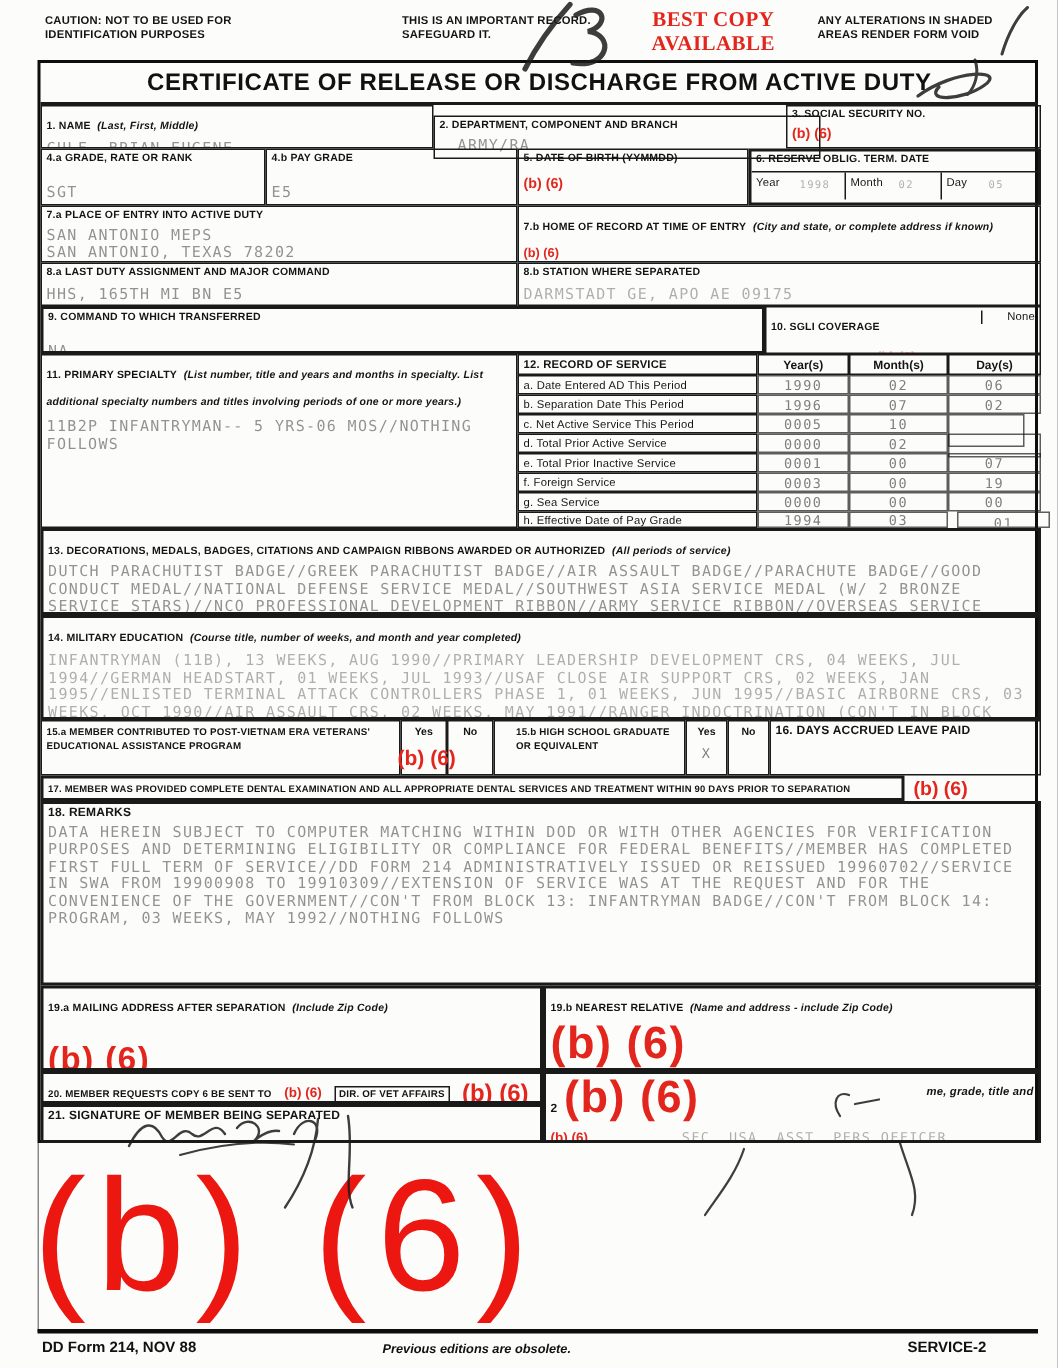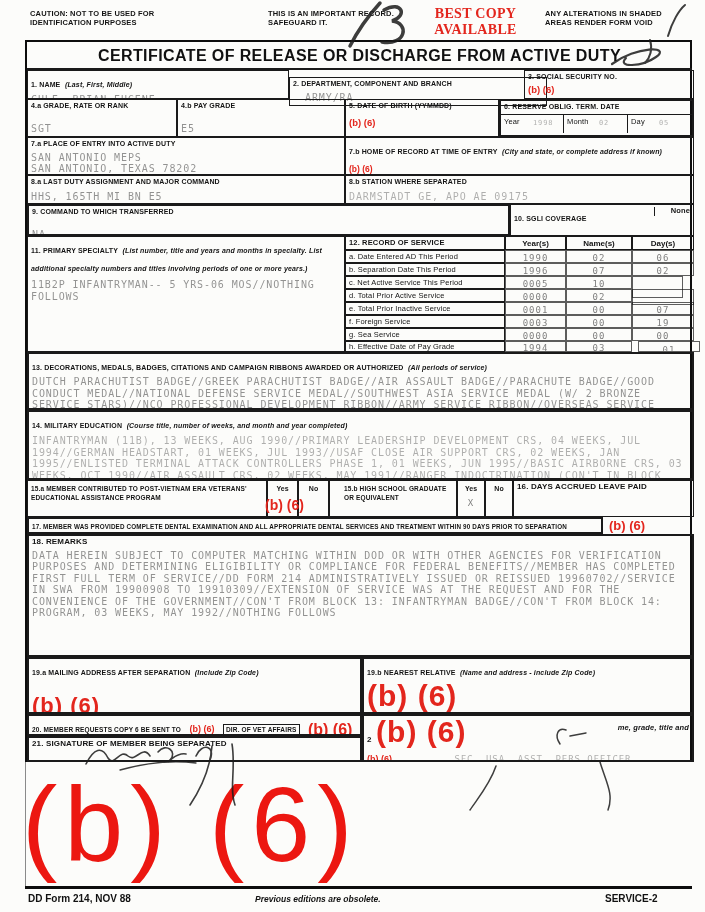--- a/index.html
+++ b/index.html
@@ -118,38 +118,38 @@
       <div class="tv fade2" style="margin-top:4px">DARMSTADT GE, APO AE 09175</div>
     </div>
 
     <div class="cell" style="left:0;top:162px;width:483px;height:32px;border-width:2px">
       <div class="lb">9. COMMAND TO WHICH TRANSFERRED</div>
       <div class="tv fade1" style="margin-top:12px">NA</div>
     </div>
     <div class="cell" style="left:483px;top:162px;width:184px;height:32px">
       <div>
         <span class="lb">10. SGLI COVERAGE</span>
-        <span class="lb" style="float:right;border-left:1px solid #1a1a1a;padding-left:16px;font-weight:700;font-size:7.5px">None</span>
+        <span class="lb" style="float:right;border-left:1px solid #1a1a1a;padding-left:16px;font-weight:400;font-size:7.5px">None</span>
       </div>
       <div style="margin-top:3px;margin-left:28px">
         <span class="lb" style="font-weight:400;font-size:8px">Amount: $</span>
         <span class="red rs">(b) (6)</span>
       </div>
     </div>
 
     <div class="cell" style="left:0;top:194px;width:318px;height:116px">
       <span class="lb">11. PRIMARY SPECIALTY</span>
       <span class="lb lbi">(List number, title and years and months in specialty.  List additional specialty numbers and titles involving periods of one or more years.)</span>
       <div class="tv fade1" style="margin-top:4px">11B2P INFANTRYMAN-- 5 YRS-06 MOS//NOTHING FOLLOWS</div>
     </div>
     <div class="abs" style="left:318px;top:194px;width:349px;height:116px">
 
       <div class="tcell lb" style="left:0;top:0;width:160px;height:14px;padding:2px 3px;font-size:7.5px">12. RECORD OF SERVICE</div>
       <div class="tcell tblhead" style="left:160px;top:0;width:61px;height:14px;padding-top:2px">Year(s)</div>
-      <div class="tcell tblhead" style="left:221px;top:0;width:66px;height:14px;padding-top:2px">Name(s)</div>
+      <div class="tcell tblhead" style="left:221px;top:0;width:66px;height:14px;padding-top:2px">Month(s)</div>
       <div class="tcell tblhead" style="left:287px;top:0;width:62px;height:14px;padding-top:2px">Day(s)</div>
 
       <div class="tcell lb" style="left:0;top:14px;width:160px;height:13px;padding:2px 3px;font-weight:400;font-size:7.5px">a. Date Entered AD This Period</div>
       <div class="tcell tval fade2" style="left:160px;top:14px;width:61px;height:13px;padding-top:2px">1990</div>
       <div class="tcell tval fade2" style="left:221px;top:14px;width:66px;height:13px;padding-top:2px">02</div>
       <div class="tcell tval fade2" style="left:287px;top:14px;width:62px;height:13px;padding-top:2px">06</div>
 
       <div class="tcell lb" style="left:0;top:27px;width:160px;height:13px;padding:2px 3px;font-weight:400;font-size:7.5px">b. Separation Date This Period</div>
       <div class="tcell tval" style="left:160px;top:27px;width:61px;height:13px;padding-top:2px">1996</div>
       <div class="tcell tval fade1" style="left:221px;top:27px;width:66px;height:13px;padding-top:2px">07</div>

